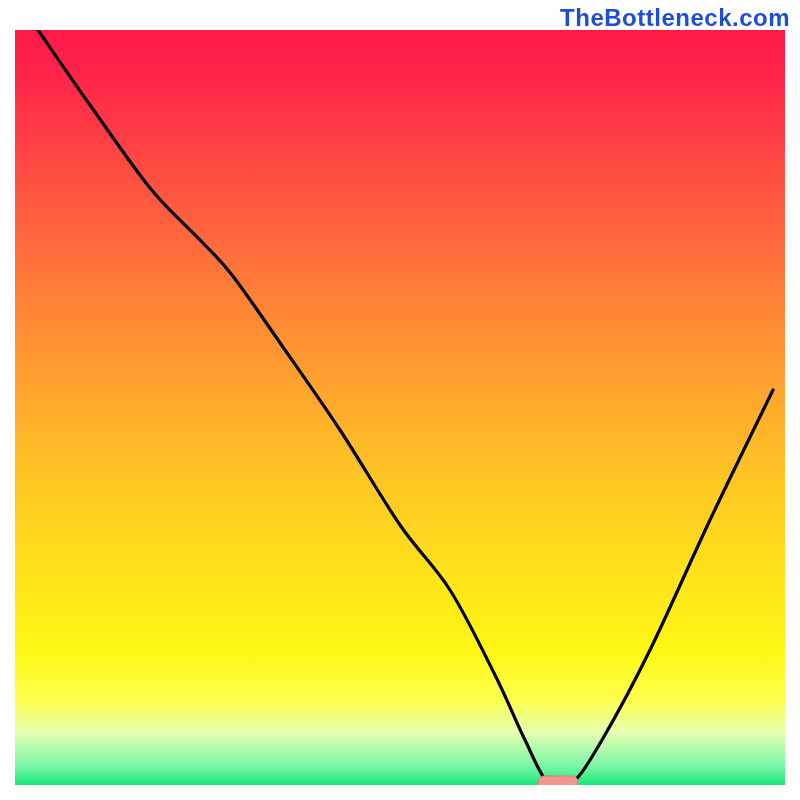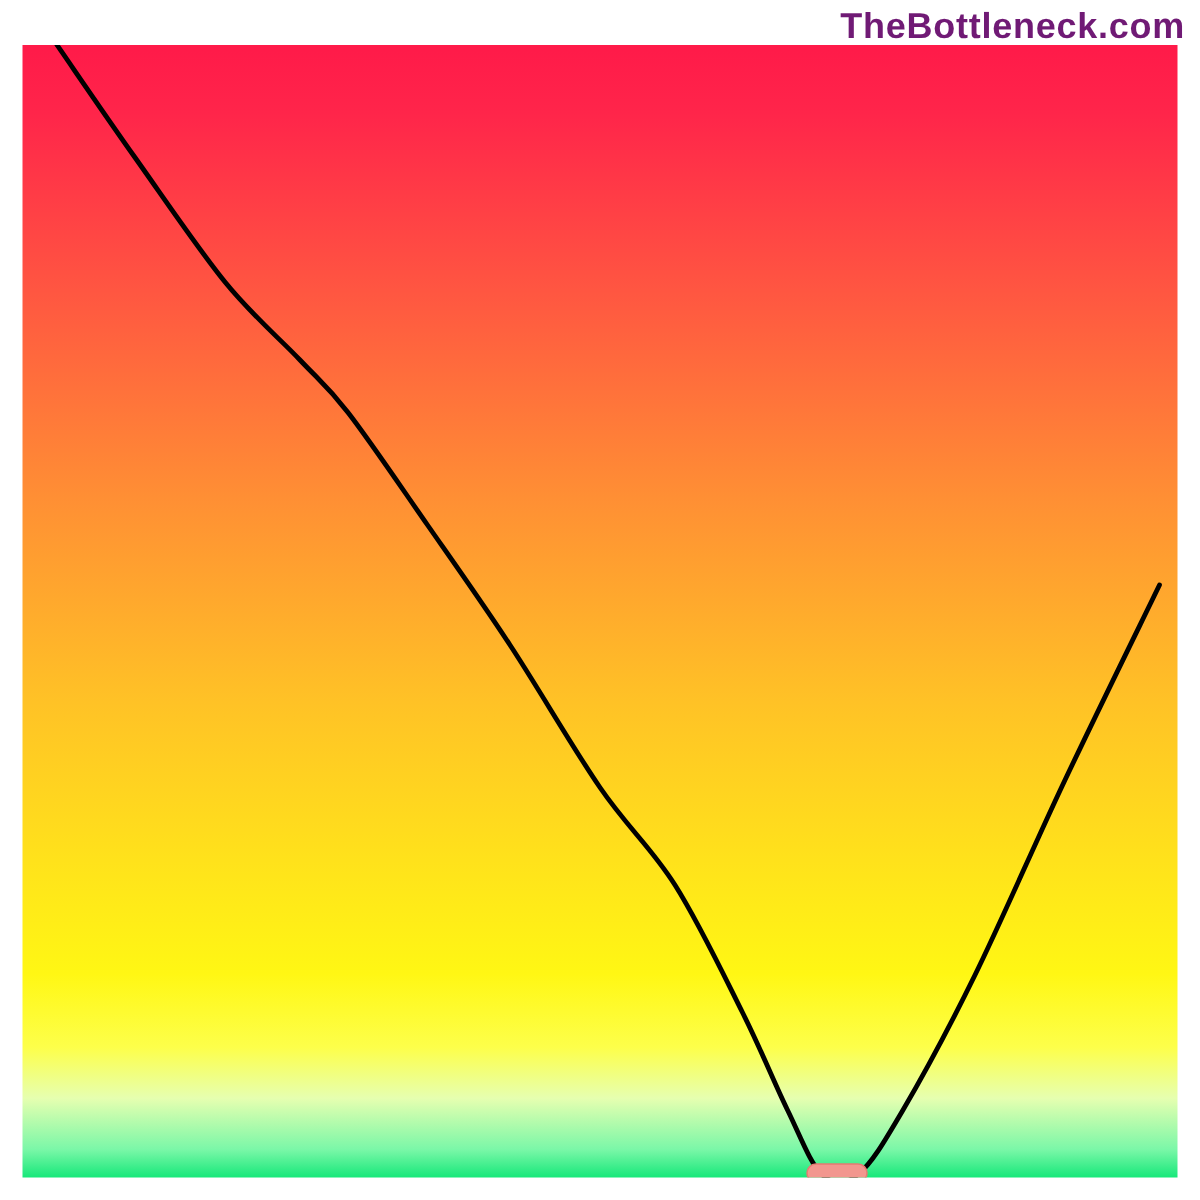--- a/index.html
+++ b/index.html
@@ -23,21 +23,21 @@
     width: 800px;
     height: 800px;
     display: block;
   }
   .watermark {
     position: absolute;
     top: 4px;
     right: 10px;
     font-size: 24px;
     font-weight: 600;
-    color: #701a75;
+    color: #1d4ed8;
     letter-spacing: 0.5px;
     user-select: none;
   }
 </style>
 </head>
 <body>
 
 <div class="stage">
   <svg class="chart" viewBox="0 0 800 800">
     <defs>

